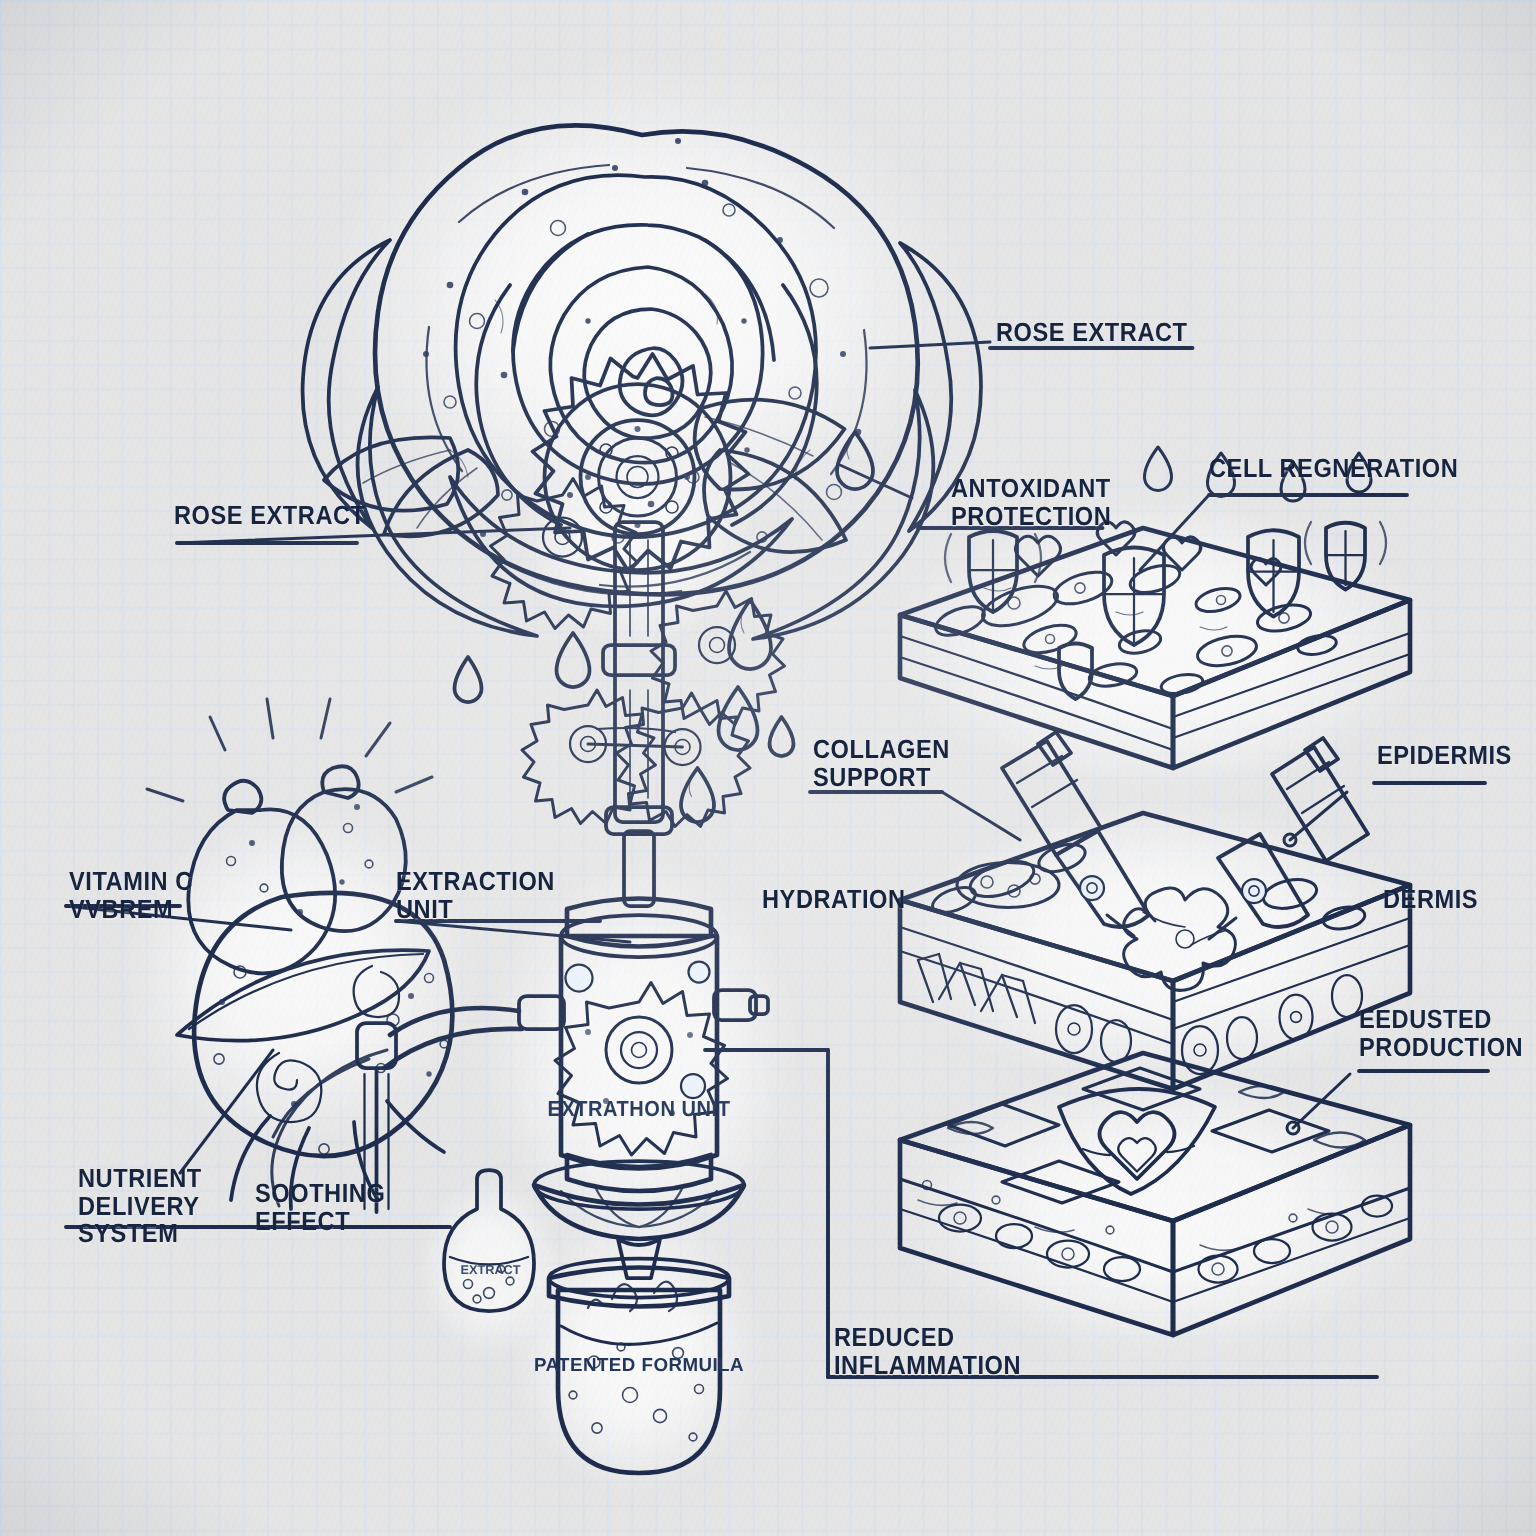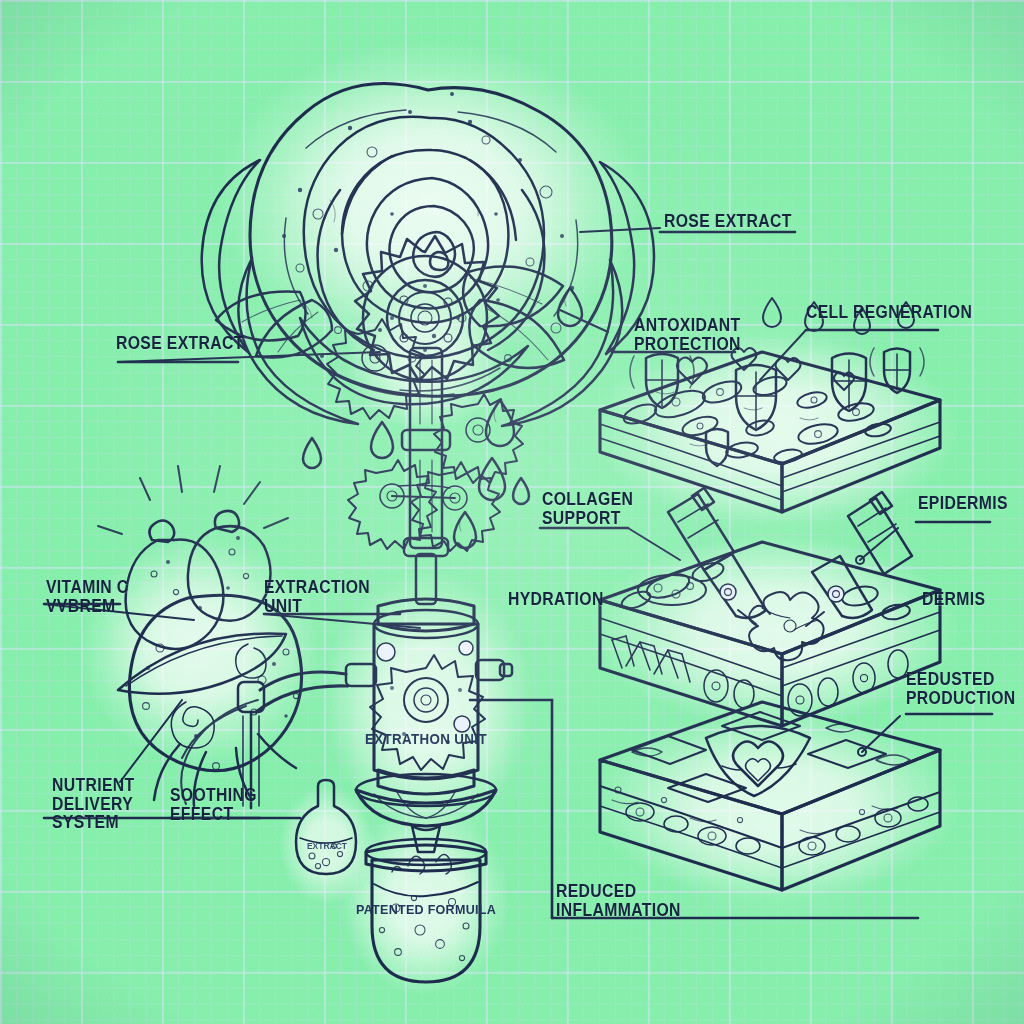--- a/index.html
+++ b/index.html
@@ -1,18 +1,18 @@
 <!DOCTYPE html>
 <html><head>
 <meta charset="utf-8">
 <style>
   html,body{margin:0;padding:0;background:#2f4a70;}
   #stage{
     position:relative;width:1024px;height:1024px;overflow:hidden;
-    background:#86efac;
+    background:#e5e5e5;
     font-family:"Liberation Sans", sans-serif;
   }
 
   
   .grid-fine, .grid-major, .vignette, .paper-noise, .glow-wash{
     position:absolute;inset:0;pointer-events:none;
   }
   .grid-fine{
     background-image:
       linear-gradient(to right, rgba(200,218,240,.30) 1px, transparent 1px),

